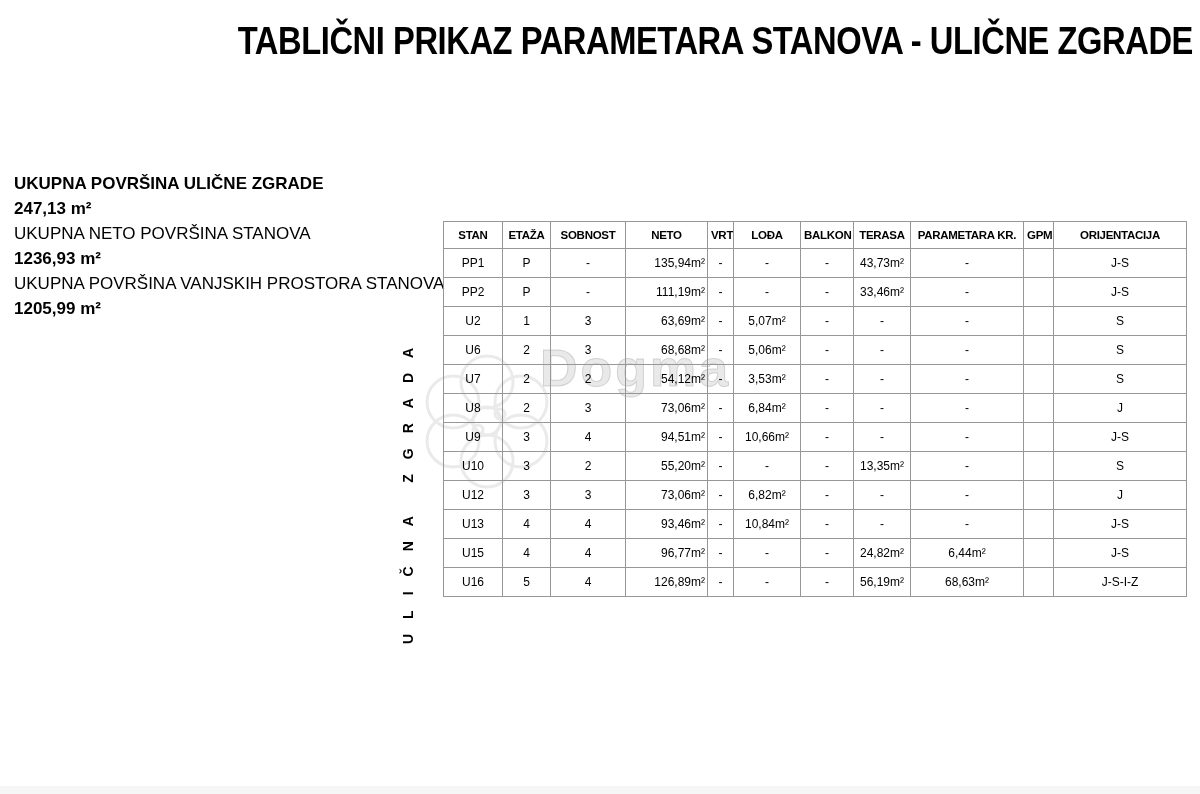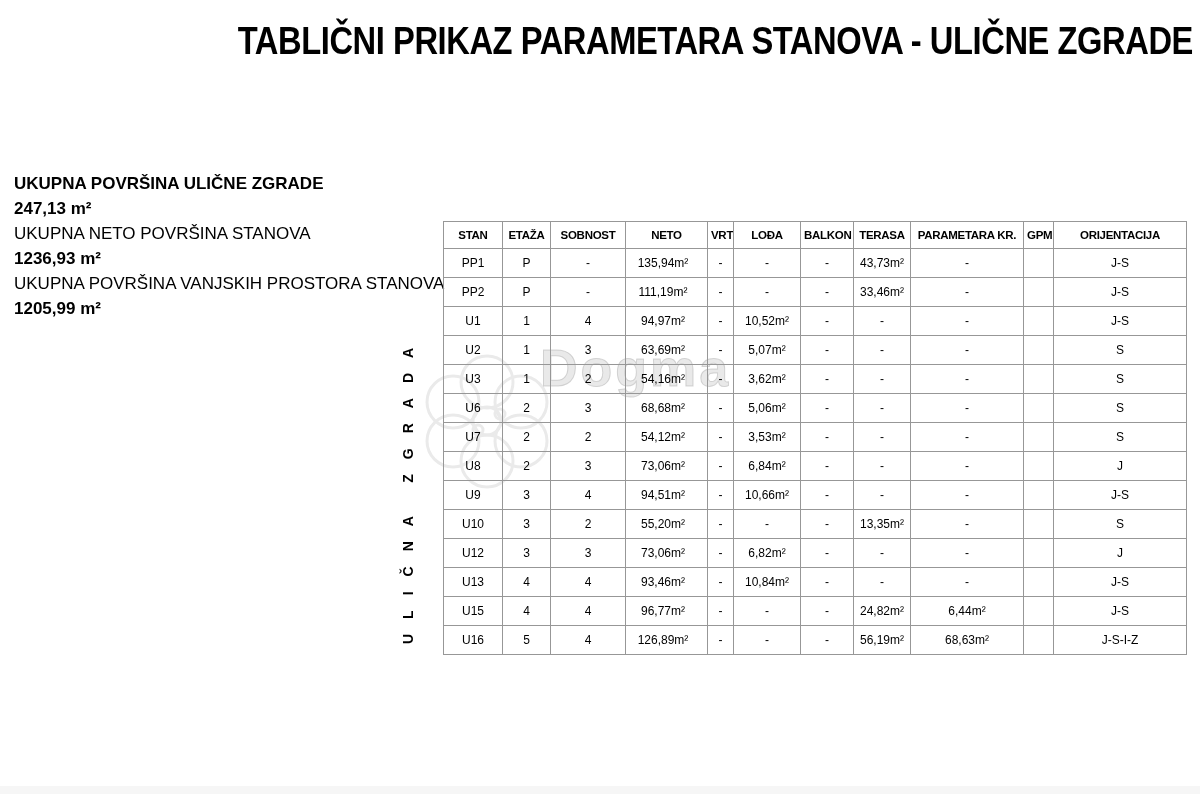--- a/index.html
+++ b/index.html
@@ -42,21 +42,21 @@
   
   .table-wrap { position: absolute; left: 443px; top: 173px; margin-top: 48px; }
   table.params { border-collapse: collapse; table-layout: fixed; width: 743px; }
   table.params th, table.params td {
     border: 1px solid #979797; padding: 0 3px;
     text-align: center; overflow: hidden; white-space: nowrap;
     background: transparent;
   }
   table.params th { height: 26px; font-size: 11.5px; font-weight: bold; letter-spacing: -0.3px; }
   table.params td { height: 28px; font-size: 12px; }
-  table.params td.num-right { padding-right: 10px; }
+  table.params td.num-right { text-align: right; padding-right: 2px; }
 
   .bottom-edge { position: absolute; left: 0; right: 0; bottom: 0; height: 8px; background: #f6f6f6; }
 </style>
 </head>
 <body>
 
 <div class="page">
 
   <div class="title-wrap">
     <span class="title">TABLIČNI PRIKAZ PARAMETARA STANOVA - ULIČNE ZGRADE</span>
@@ -141,52 +141,26 @@
             <td class="num-right">111,19m²</td>
             <td>-</td>
             <td>-</td>
             <td>-</td>
             <td>33,46m²</td>
             <td>-</td>
             <td></td>
             <td>J-S</td>
           </tr>
           <tr>
-            <td>U1</td>
-            <td>1</td>
-            <td>4</td>
-            <td class="num-right">94,97m²</td>
-            <td>-</td>
-            <td>10,52m²</td>
-            <td>-</td>
-            <td>-</td>
-            <td>-</td>
-            <td></td>
-            <td>J-S</td>
-          </tr>
-          <tr>
             <td>U2</td>
             <td>1</td>
             <td>3</td>
             <td class="num-right">63,69m²</td>
             <td>-</td>
             <td>5,07m²</td>
-            <td>-</td>
-            <td>-</td>
-            <td>-</td>
-            <td></td>
-            <td>S</td>
-          </tr>
-          <tr>
-            <td>U3</td>
-            <td>1</td>
-            <td>2</td>
-            <td class="num-right">54,16m²</td>
-            <td>-</td>
-            <td>3,62m²</td>
             <td>-</td>
             <td>-</td>
             <td>-</td>
             <td></td>
             <td>S</td>
           </tr>
           <tr>
             <td>U6</td>
             <td>2</td>
             <td>3</td>

